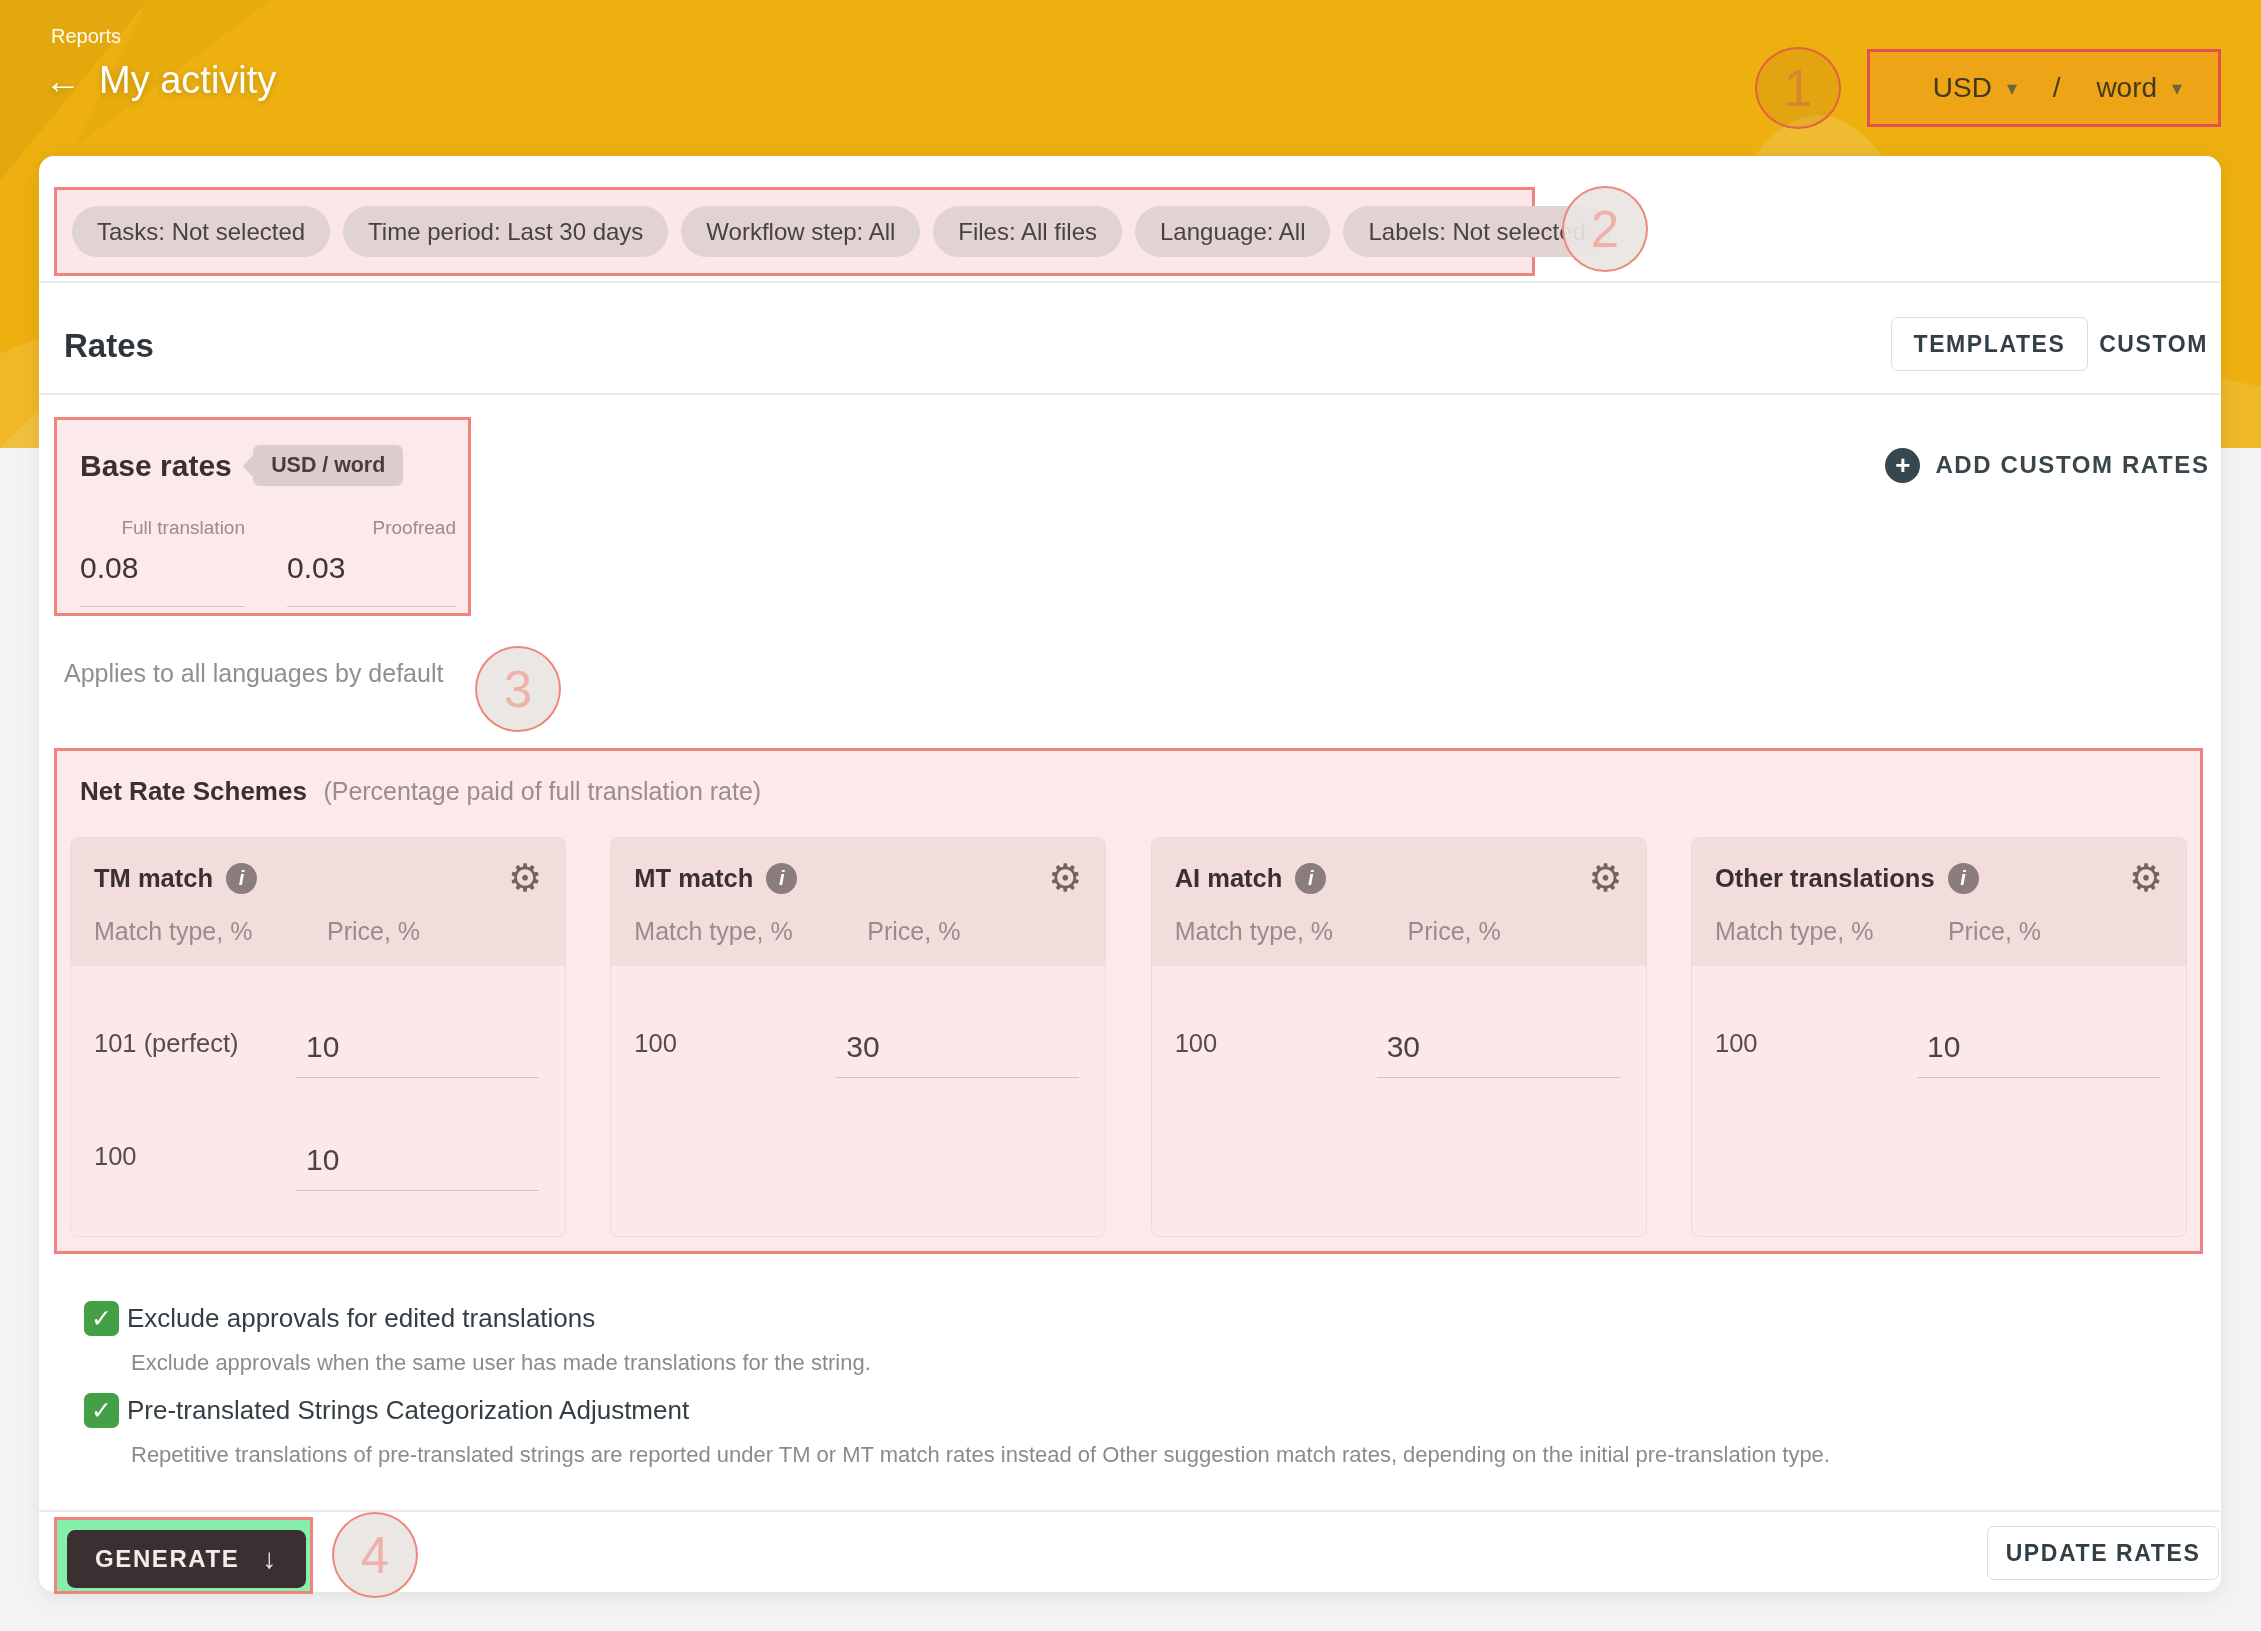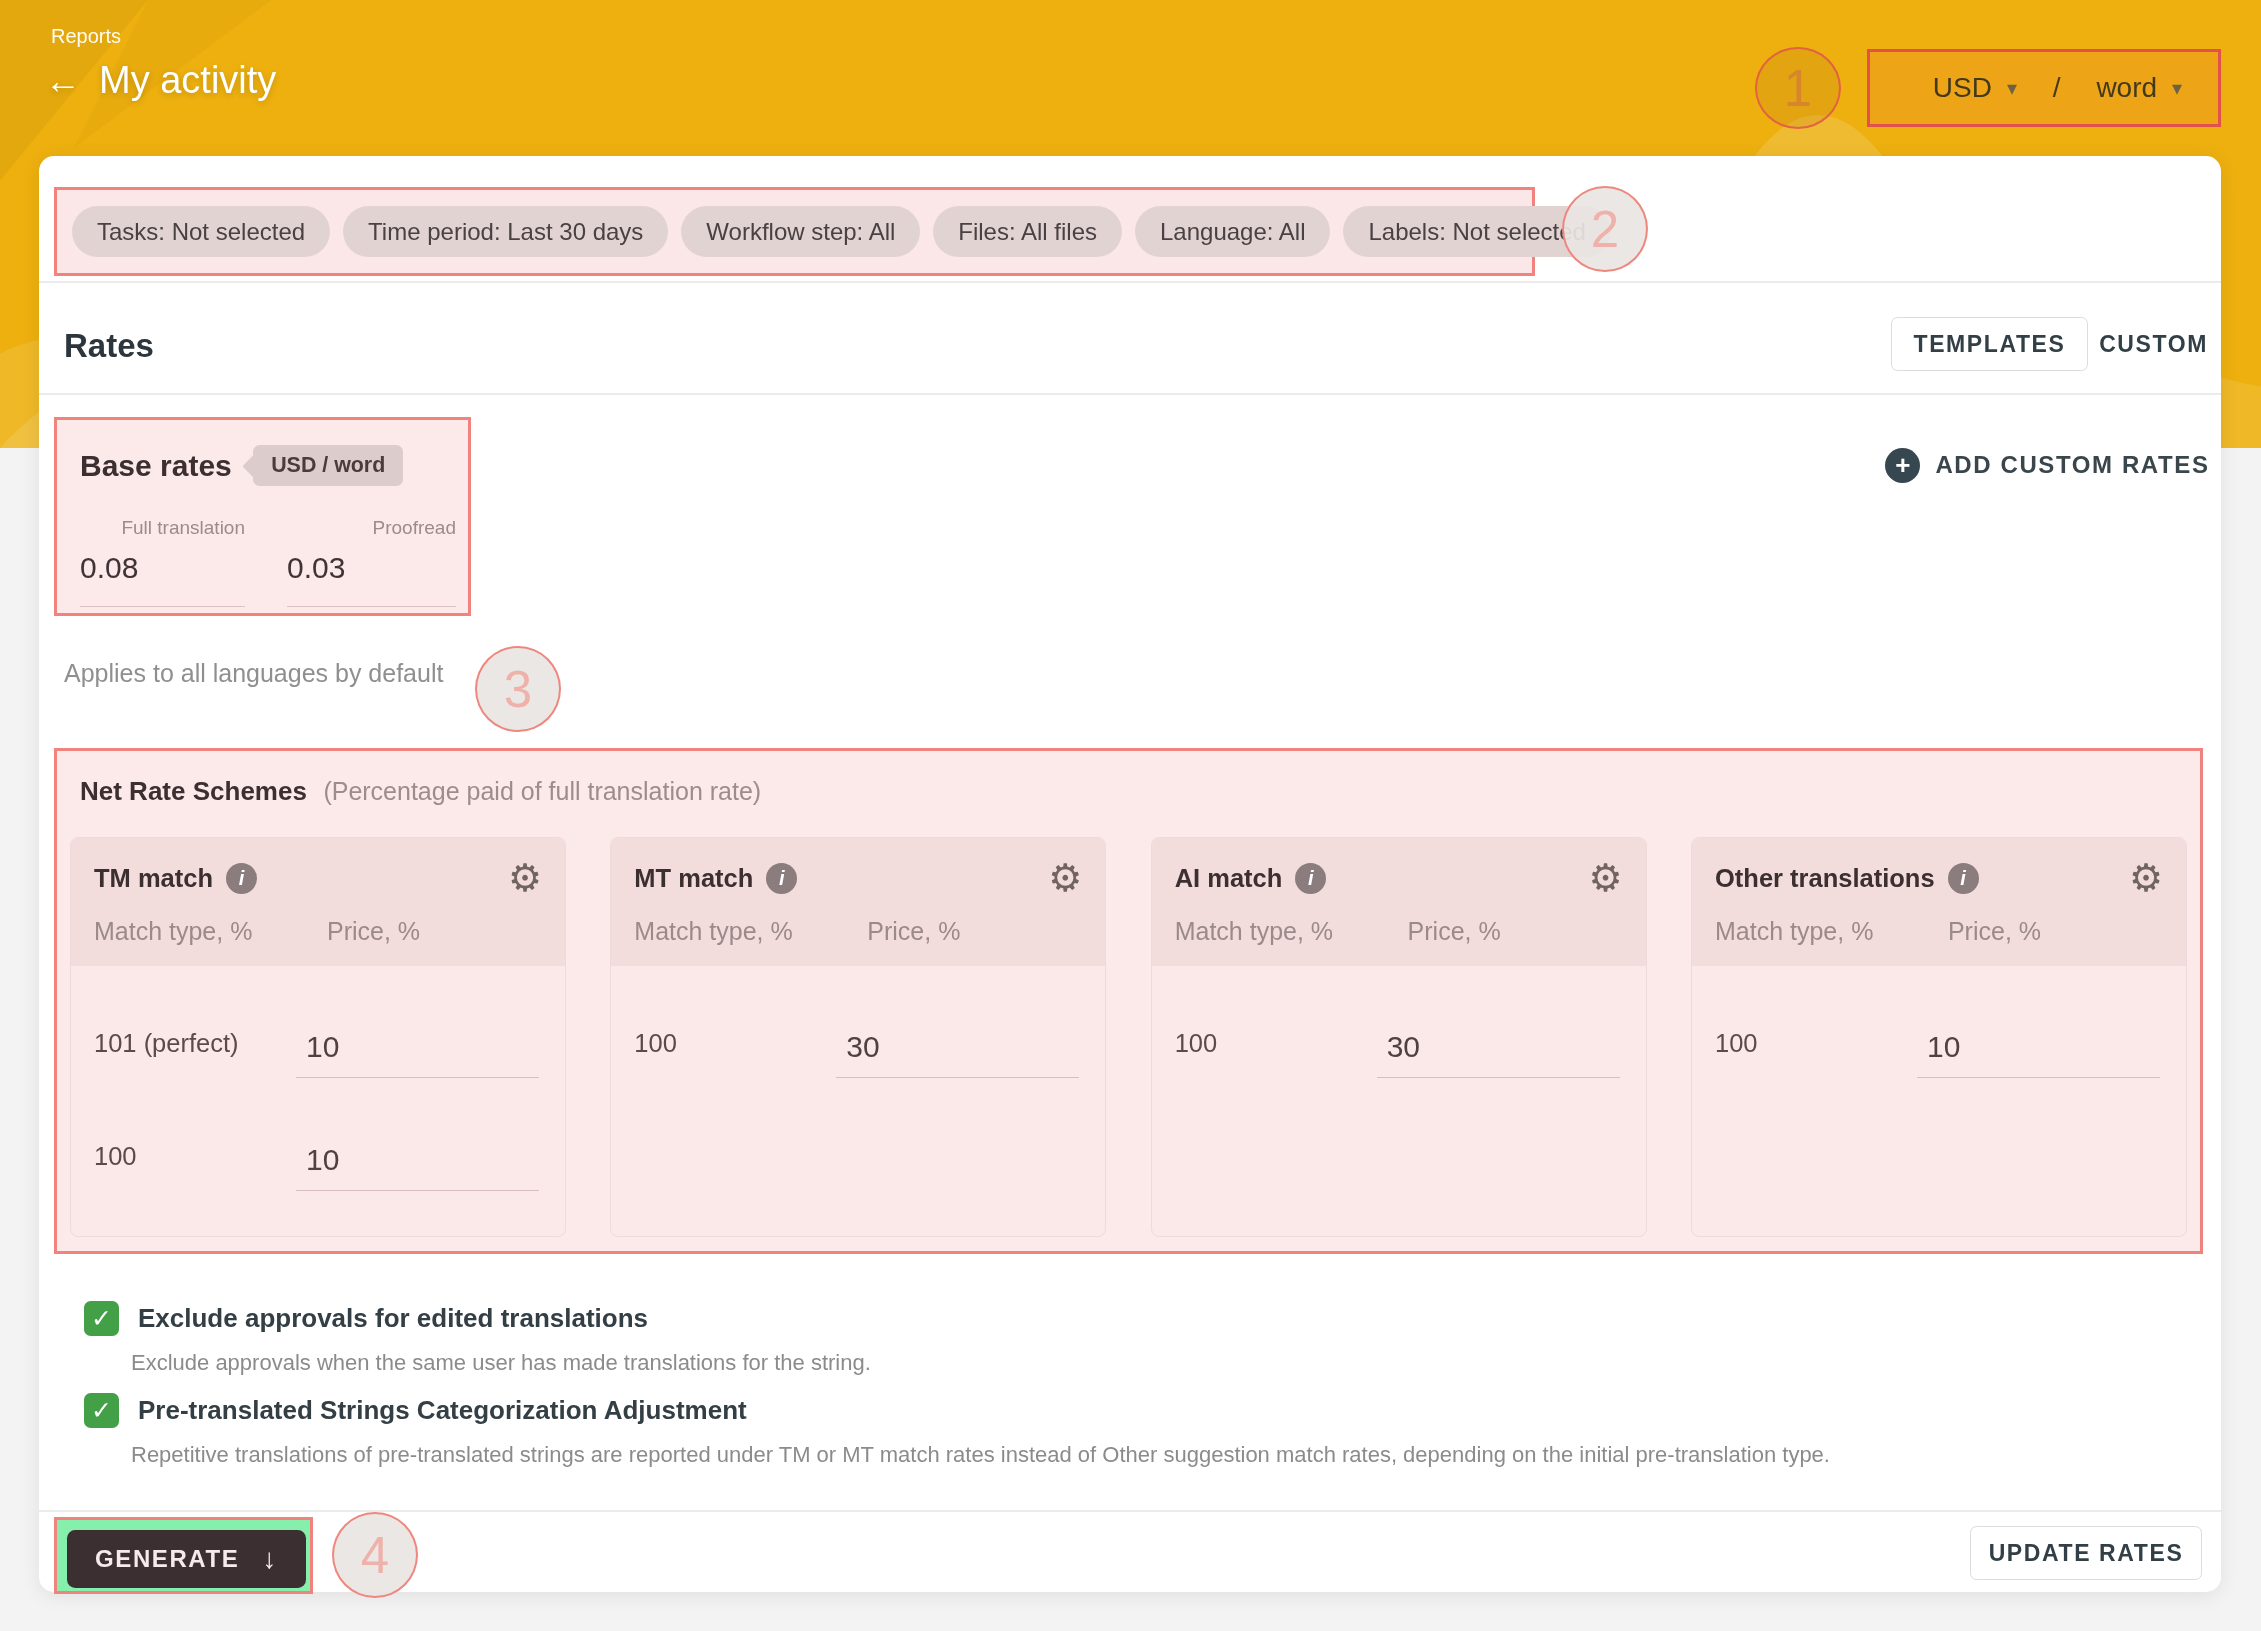--- a/index.html
+++ b/index.html
@@ -138,32 +138,32 @@
   .nr-row.r2 { top:261px; }
   .nr-match { position:absolute; left:0; top:43px; font-size:25.5px; color:#5a4a4a; }
   .price-field { position:absolute; left:202px; width:243px; top:0; height:92px; border-bottom:1.6px solid #d8bebe; }
   .price-val { position:absolute; left:10px; bottom:13px; font-size:30px; color:#4f4041; }
   
   .checkbox {
     position:absolute; left:45px; width:35px; height:35px; border-radius:6.6px;
     background:#43a047; color:#fff; font-size:25px; font-weight:bold;
     display:flex; align-items:center; justify-content:center; cursor:pointer;
   }
-  .opt-label { position:absolute; left:99px; font-size:26px; font-weight:bold; color:#343f45; }
+  .opt-label { position:absolute; left:88px; font-size:26px; font-weight:normal; color:#343f45; }
   .opt-desc { position:absolute; left:92px; font-size:22px; color:#8b8b8b; }
   
   .gen-box { left:15px; top:1361px; width:259px; height:77px; background:#86efac; }
   .gen-btn {
     position:absolute; left:10px; top:10px; width:239px; height:58px;
     background:#3b2f31; border-radius:8.2px; color:#f7eaea;
     display:flex; align-items:center; justify-content:center; gap:23px;
     font-size:24px; font-weight:bold; letter-spacing:1.6px; cursor:pointer;
   }
   .gen-btn .dl { font-size:28px; font-weight:normal; }
-  .update-btn { right:19px; top:1370px; width:232px; }
+  .update-btn { right:2px; top:1370px; width:232px; }
 </style>
 </head>
 <body>
 
 <div class="hero">
   <svg viewBox="0 0 2749 545" preserveAspectRatio="none">
     <polygon points="0,0 180,0 0,220" fill="rgba(140,100,0,0.10)"></polygon>
     <polygon points="180,0 330,0 90,180" fill="rgba(140,100,0,0.06)"></polygon>
     <path d="M0,545 L0,430 C150,360 260,480 420,470 C620,458 700,330 870,300 C1020,275 1080,380 1240,370 C1420,358 1480,300 1620,320 C1800,346 1900,470 2060,460 C2220,450 2300,380 2460,400 C2580,415 2680,460 2749,470 L2749,545 Z" fill="rgba(255,255,255,0.10)"></path>
     <path d="M780,545 C840,420 900,330 1000,310 C1100,290 1160,380 1220,545 Z" fill="rgba(255,255,255,0.16)"></path>

